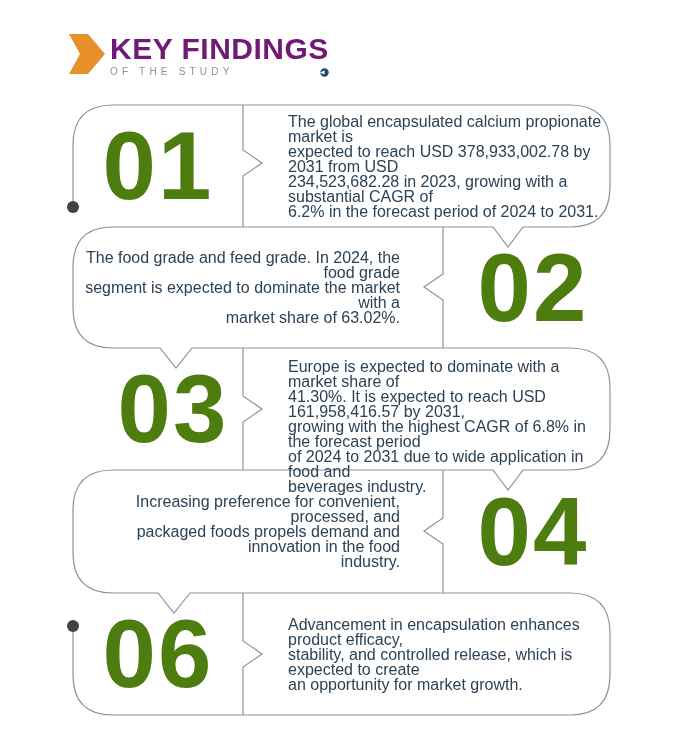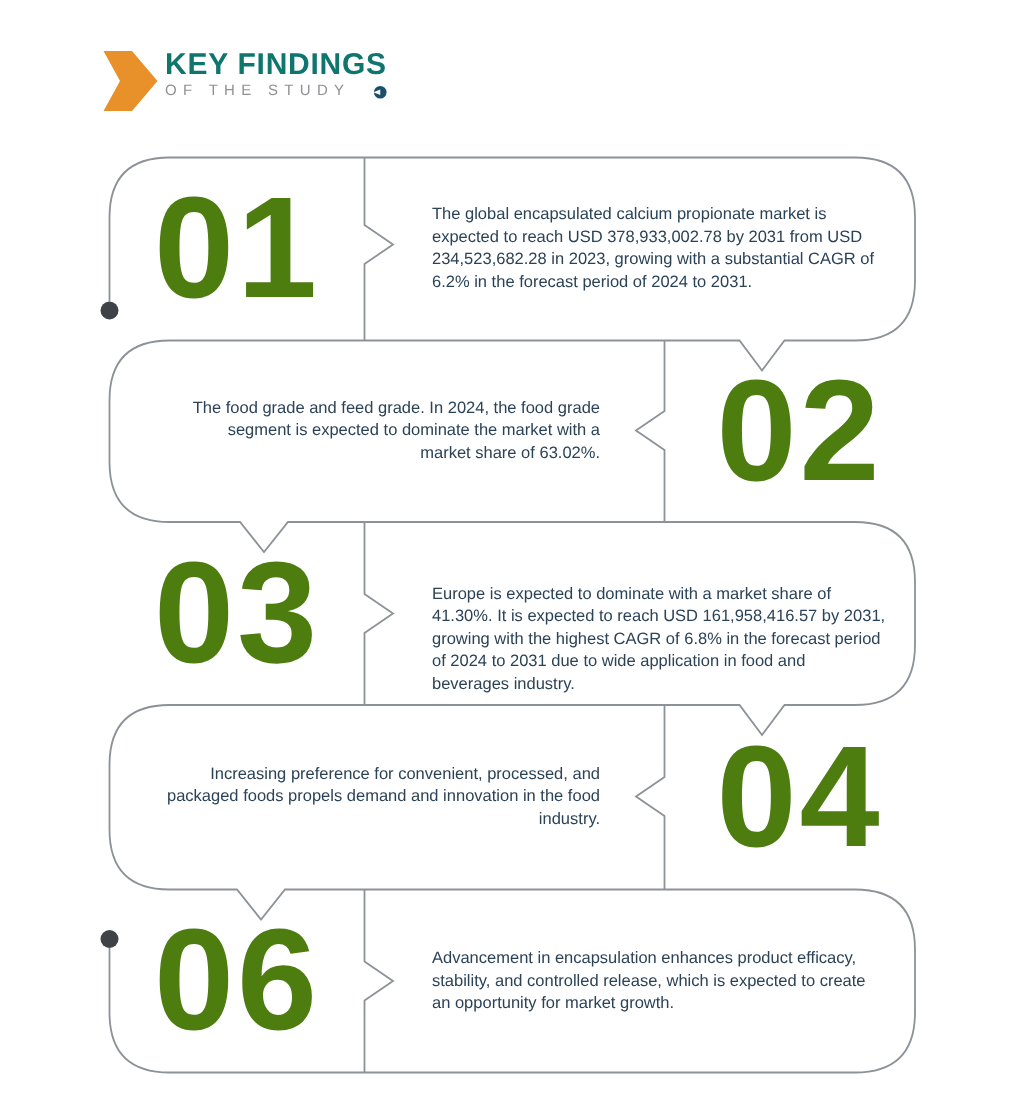--- a/index.html
+++ b/index.html
@@ -8,45 +8,45 @@
     width:690px;height:745px;
     background:#ffffff;
     font-family:"Liberation Sans", sans-serif;
     overflow:hidden;
   }
   
   .header{position:absolute;left:68px;top:32px;display:flex;align-items:flex-start;}
   .chev{display:block;margin-top:1px;}
   .titles{margin-left:4px;}
   .title{
-    font-size:20px;font-weight:bold;color:#0f766e;
+    font-size:30px;font-weight:bold;color:#701a75;
     letter-spacing:0.5px;line-height:1.1;
   }
   .subtitle-row{display:flex;align-items:center;margin-top:1px;justify-content:space-between;}
   .subtitle{
     font-size:10px;color:#8f9194;letter-spacing:4.2px;font-weight:500;
   }
   .mark{display:block;margin-left:2px;margin-top:1px;}
   
   .flow{position:absolute;left:0;top:0;width:690px;height:745px;}
   
   .num{
     position:absolute;display:flex;align-items:center;justify-content:center;
     font-weight:bold;font-size:96px;letter-spacing:2px;color:#4d7c0f;
     line-height:1;user-select:none;
   }
   .f1n{left:73px;top:105px;width:170px;height:122px;}
   .f2n{left:448px;top:227px;width:170px;height:121px;}
-  .f3n{left:73px;top:348px;width:170px;height:122px;}
+  .f3n{left:88px;top:348px;width:170px;height:122px;}
   .f4n{left:448px;top:470px;width:170px;height:123px;}
   .f5n{left:73px;top:593px;width:170px;height:122px;}
   
   .txt{
     position:absolute;display:flex;align-items:center;
-    font-size:11px;line-height:15px;color:#2b4257;font-weight:500;
+    font-size:16px;line-height:15px;color:#2b4257;font-weight:500;
     white-space:pre-line;
   }
   .txt.left{text-align:left;}
   .txt.right{justify-content:flex-end;text-align:right;}
   .f1t{left:288px;top:105px;width:322px;height:122px;}
   .f2t{left:75px;top:227px;width:325px;height:121px;}
   .f3t{left:288px;top:348px;width:322px;height:156px;}
   .f4t{left:75px;top:470px;width:325px;height:123px;}
   .f5t{left:288px;top:593px;width:322px;height:122px;}
 </style>

